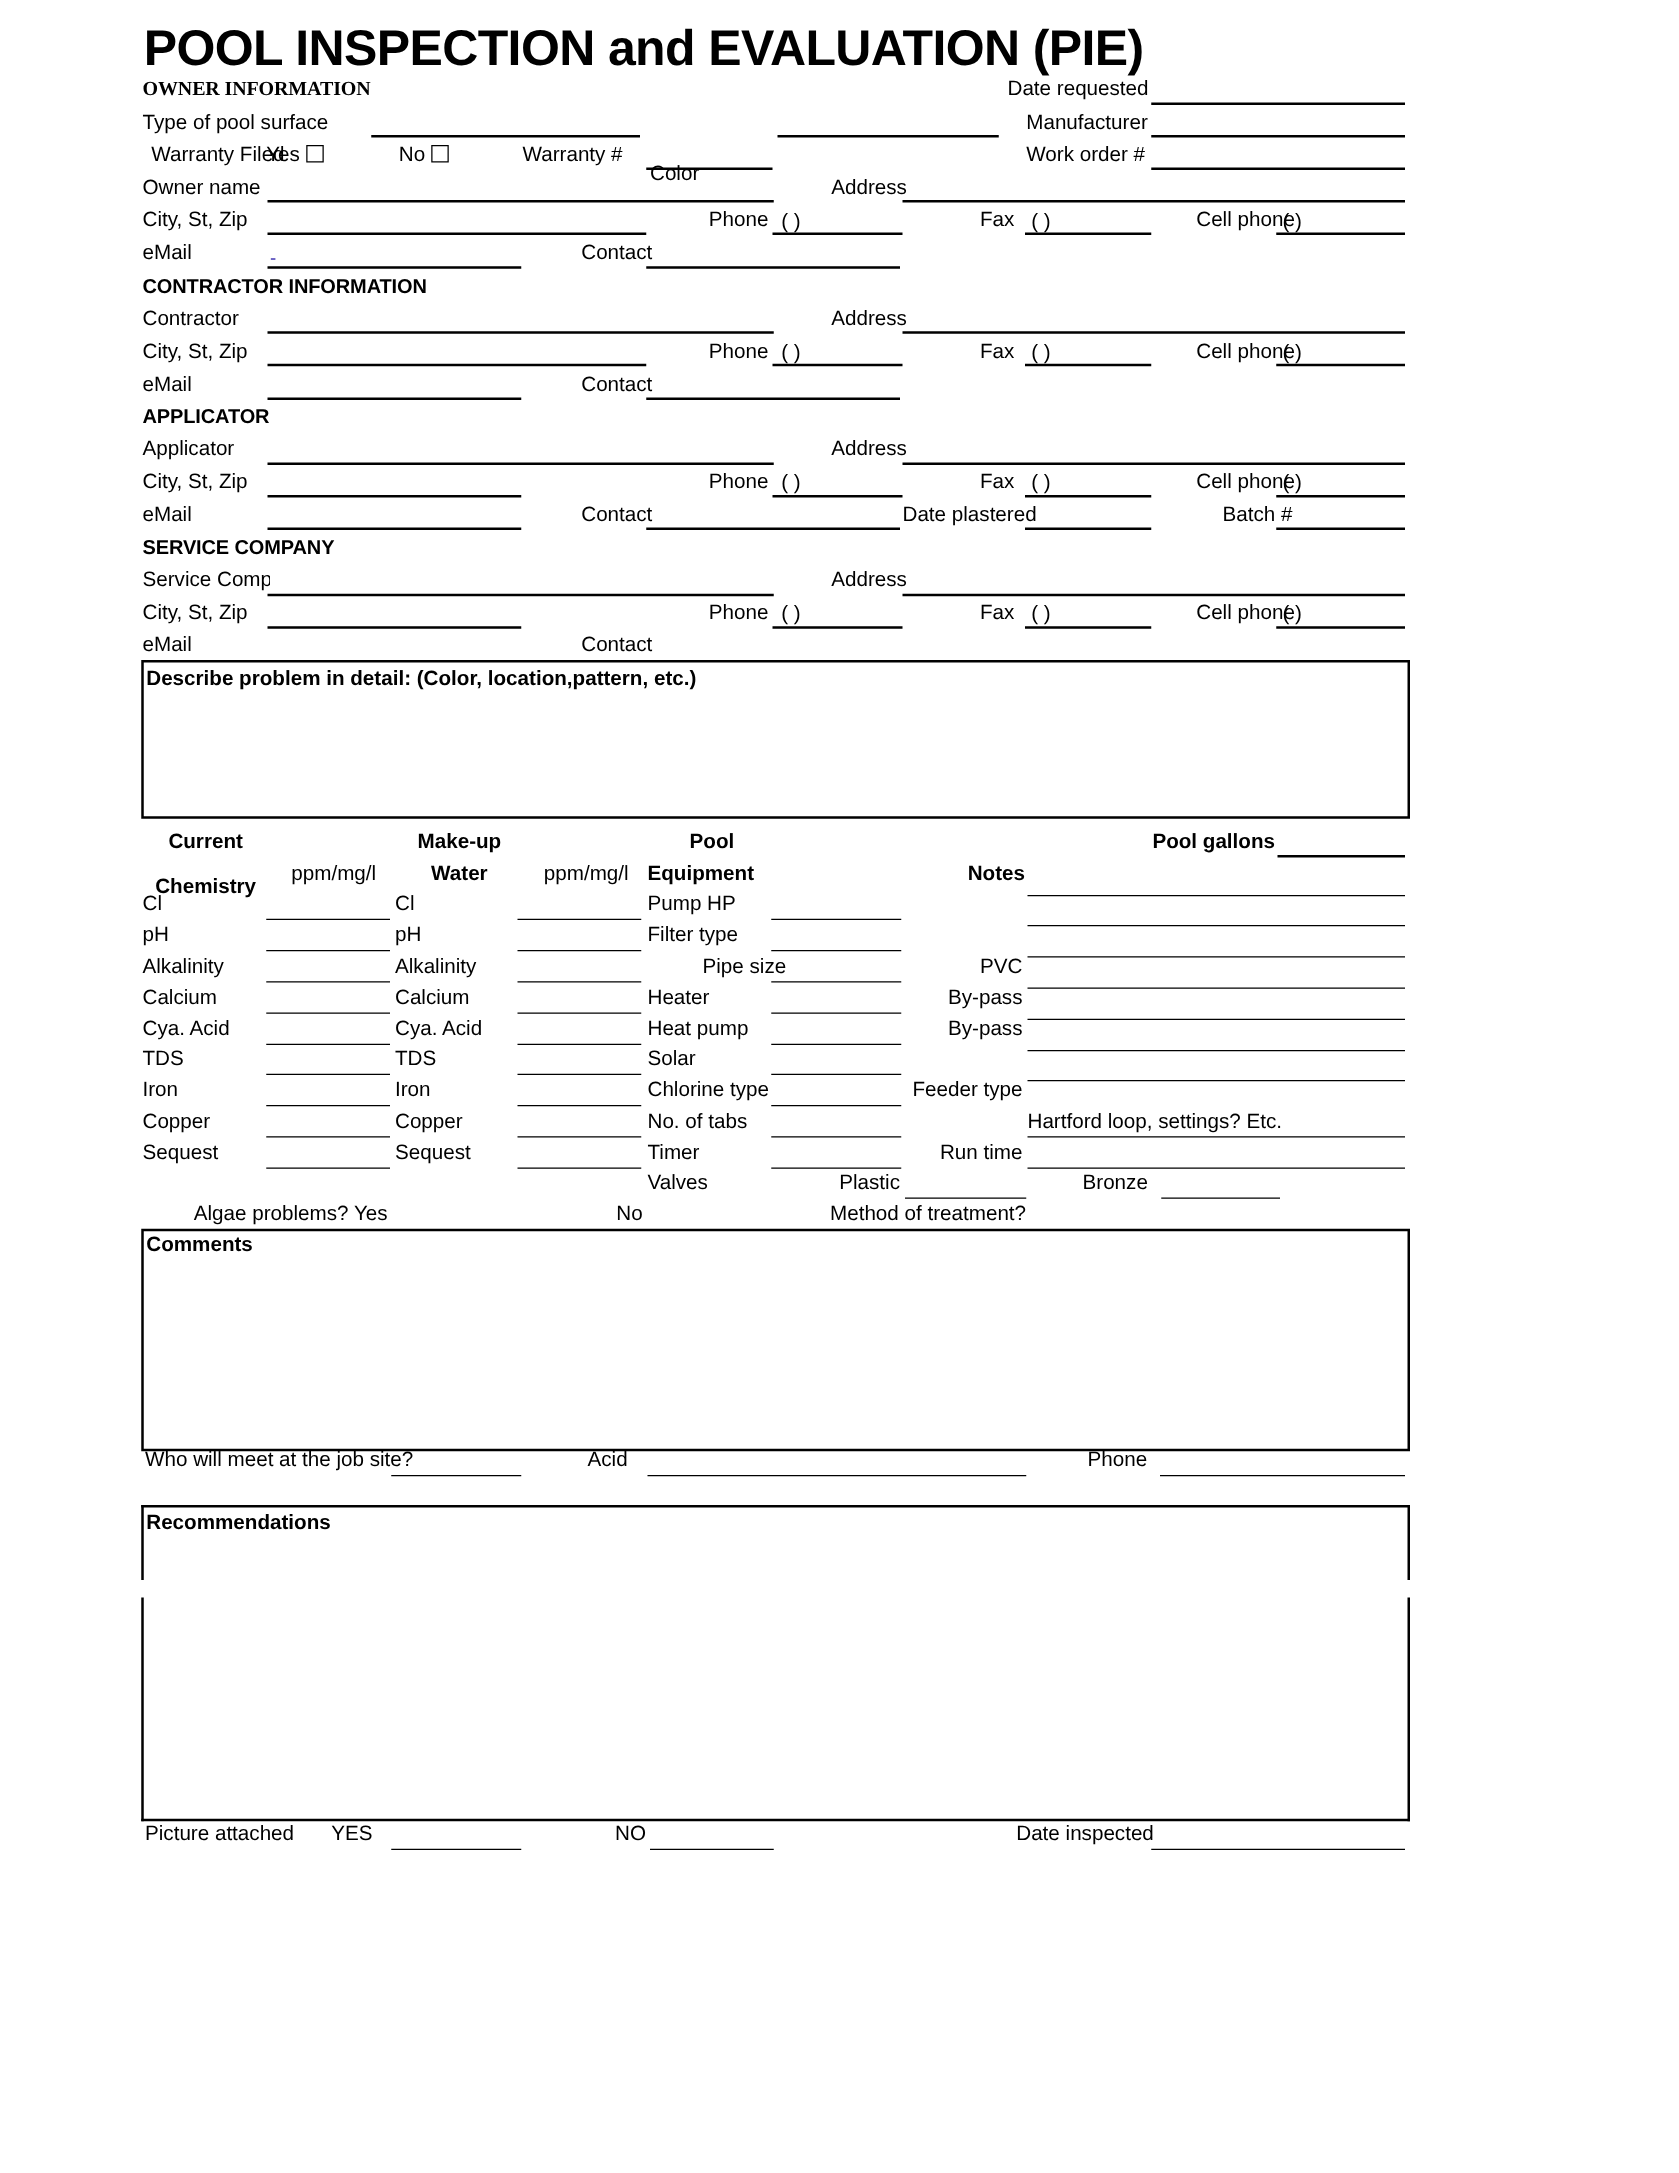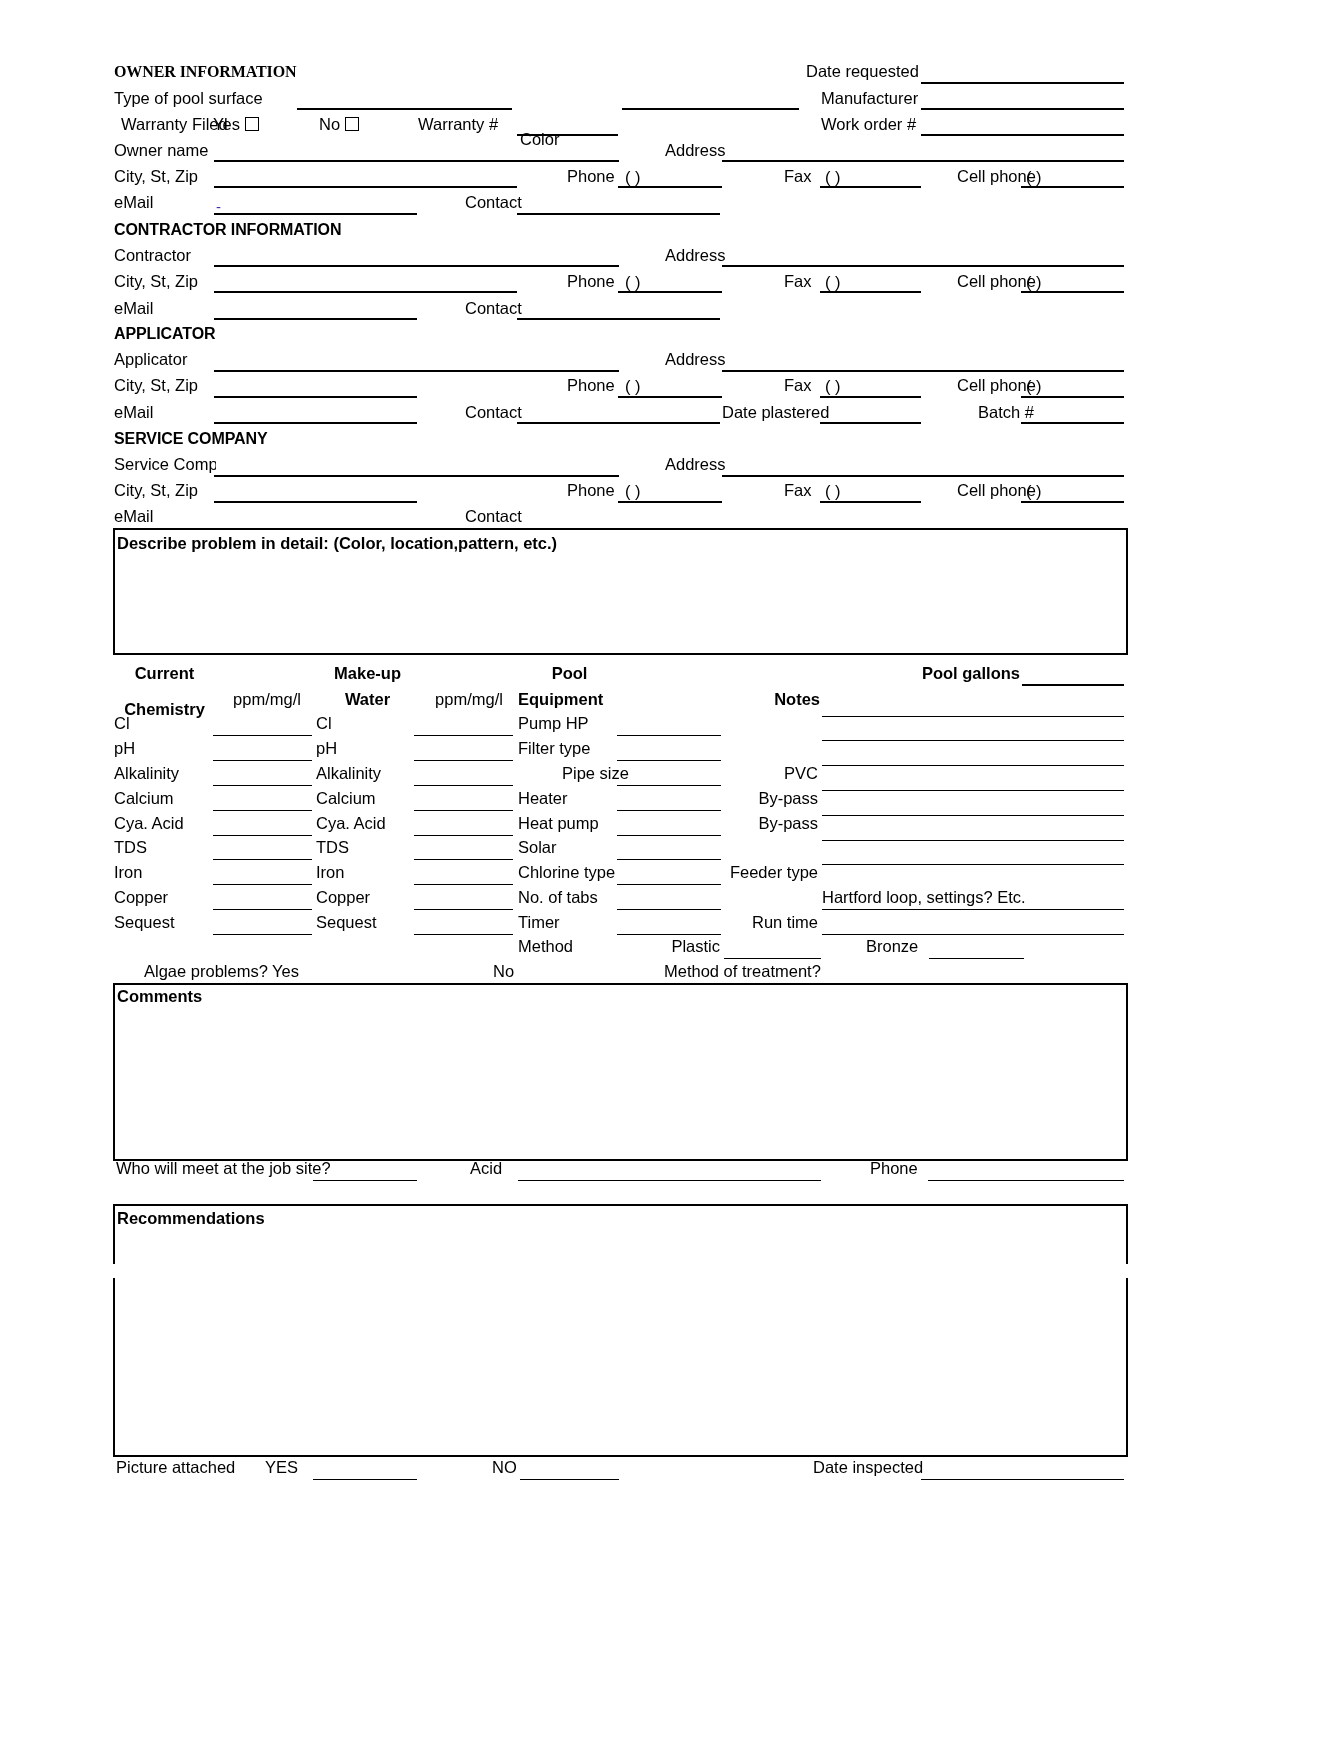--- a/index.html
+++ b/index.html
@@ -91,20 +91,21 @@
   }
   .ctr { text-align: center; }
   .rgt { text-align: right; }
 </style>
 </head>
 <body>
 
 <div id="page">
 
 
+  <div class="abs title" style="left:115px; top:17px;">POOL INSPECTION and EVALUATION (PIE)</div>
 
   <div class="abs sec-head" style="left:114px; top:63px;font-family:Liberation Serif, serif;">OWNER INFORMATION</div>
 
   <div class="abs lbl" style="left:114px; top:90px;">Type of pool surface</div>
   <div class="rule" style="left:297px; top:108px; width:215px;"></div>
   <div class="abs lbl" style="left:520px; top:90px;margin-top:41px;">Color</div>
   <div class="rule" style="left:622px; top:108px; width:177px;"></div>
   <div class="abs lbl" style="left:806px; top:63px;">Date requested</div>
   <div class="rule" style="left:921px; top:82px; width:203px;"></div>
   <div class="abs lbl" style="left:821px; top:90px;">Manufacturer</div>
@@ -280,21 +281,21 @@
   <div class="abs lbl" style="left:518px; top:815px;">Heat pump</div>
   <div class="rule-thin" style="left:617px; top:835px; width:104px;"></div>
   <div class="abs lbl" style="left:518px; top:839px;">Solar</div>
   <div class="rule-thin" style="left:617px; top:859px; width:104px;"></div>
   <div class="abs lbl" style="left:518px; top:864px;">Chlorine type</div>
   <div class="rule-thin" style="left:617px; top:884px; width:104px;"></div>
   <div class="abs lbl" style="left:518px; top:889px;">No. of tabs</div>
   <div class="rule-thin" style="left:617px; top:909px; width:104px;"></div>
   <div class="abs lbl" style="left:518px; top:914px;">Timer</div>
   <div class="rule-thin" style="left:617px; top:934px; width:104px;"></div>
-  <div class="abs lbl" style="left:518px; top:938px;">Method</div>
+  <div class="abs lbl" style="left:518px; top:938px;">Valves</div>
 
   <div class="rule-thin" style="left:822px; top:716px; width:302px;"></div>
   <div class="rule-thin" style="left:822px; top:740px; width:302px;"></div>
   <div class="abs lbl rgt" style="left:700px; top:765px; width:118px;">PVC</div>
   <div class="rule-thin" style="left:822px; top:765px; width:302px;"></div>
   <div class="abs lbl rgt" style="left:700px; top:790px; width:118px;">By-pass</div>
   <div class="rule-thin" style="left:822px; top:790px; width:302px;"></div>
   <div class="abs lbl rgt" style="left:700px; top:815px; width:118px;">By-pass</div>
   <div class="rule-thin" style="left:822px; top:815px; width:302px;"></div>
   <div class="rule-thin" style="left:822px; top:840px; width:302px;"></div>
@@ -303,21 +304,21 @@
   <div class="abs lbl" style="left:822px; top:889px;">Hartford loop, settings? Etc.</div>
   <div class="rule-thin" style="left:822px; top:909px; width:302px;"></div>
   <div class="abs lbl rgt" style="left:700px; top:914px; width:118px;">Run time</div>
   <div class="rule-thin" style="left:822px; top:934px; width:302px;"></div>
 
   <div class="abs lbl rgt" style="left:600px; top:938px; width:120px;">Plastic</div>
   <div class="rule-thin" style="left:724px; top:958px; width:97px;"></div>
   <div class="abs lbl" style="left:866px; top:938px;">Bronze</div>
   <div class="rule-thin" style="left:929px; top:958px; width:95px;"></div>
 
-  <div class="abs lbl" style="left:144px; top:963px;">Algae problems?  Yes</div>
+  <div class="abs lbl" style="left:155px; top:963px;">Algae problems?  Yes</div>
   <div class="abs lbl" style="left:493px; top:963px;">No</div>
   <div class="abs lbl" style="left:664px; top:963px;">Method of treatment?</div>
 
   <div class="box" style="left:113px; top:983px; width:1011px; height:174px;"></div>
   <div class="abs lbl bold" style="left:117px; top:988px;">Comments</div>
 
   <div class="abs lbl" style="left:116px; top:1160px;">Who will meet at the job site?</div>
   <div class="rule-thin" style="left:313px; top:1180px; width:104px;"></div>
   <div class="abs lbl" style="left:470px; top:1160px;">Acid</div>
   <div class="rule-thin" style="left:518px; top:1180px; width:303px;"></div>

